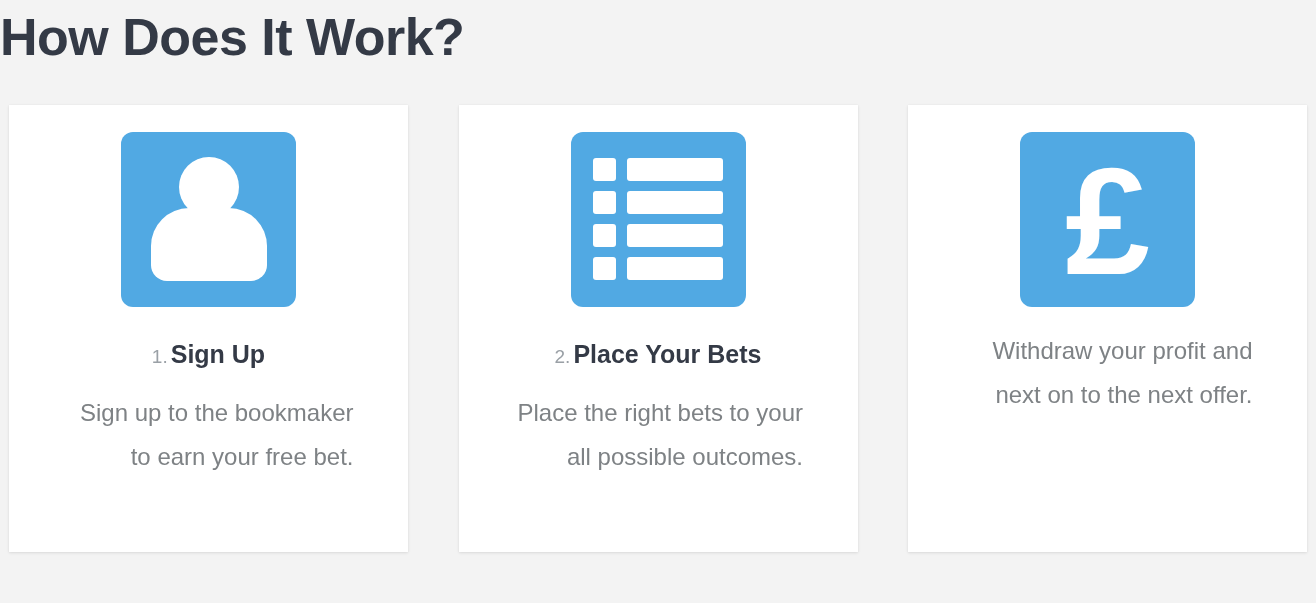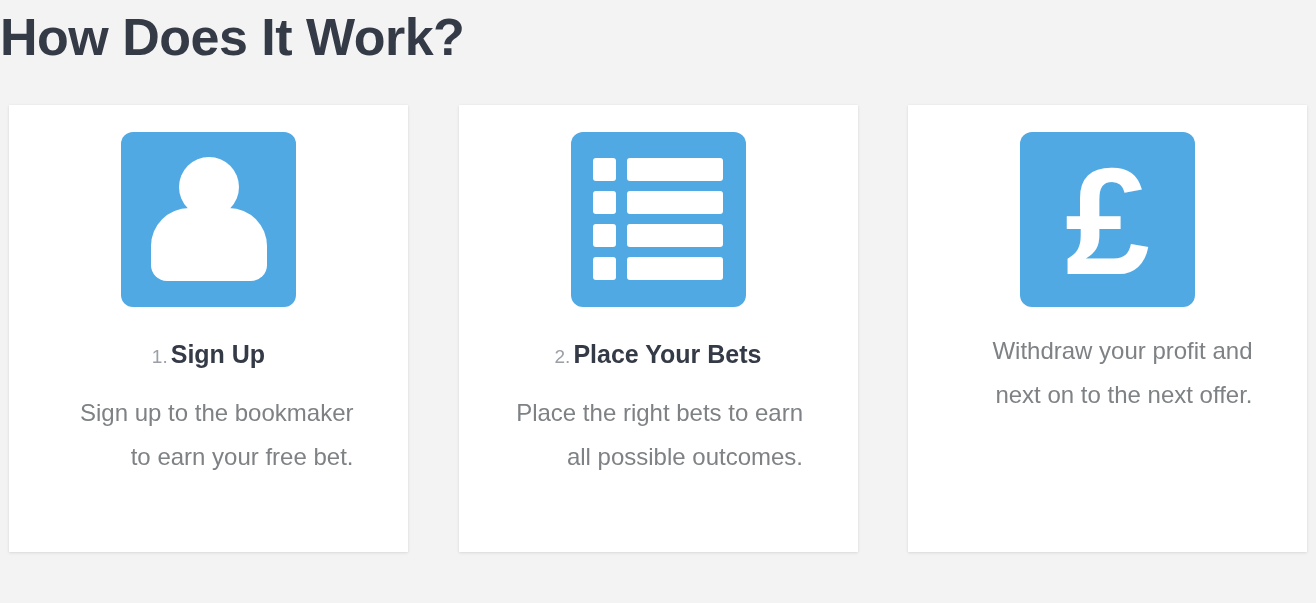--- a/index.html
+++ b/index.html
@@ -197,21 +197,21 @@
           </div>
           <div class="row">
             <span class="bullet"></span>
             <span class="bar"></span>
           </div>
         </div>
       </div>
       <h2 class="step-title">
         <span class="num">2.</span><span>Place Your Bets</span>
       </h2>
-      <p class="step-desc">Place the right bets to earn all possible outcomes.</p>
+      <p class="step-desc">Place the right bets to your all possible outcomes.</p>
     </div>
 
     <div class="card">
       <div class="icon-tile">
         <div class="pound-icon">£</div>
       </div>
       <p class="step-desc">Withdraw your profit and next on to the next offer.</p>
     </div>
 
   </div>

